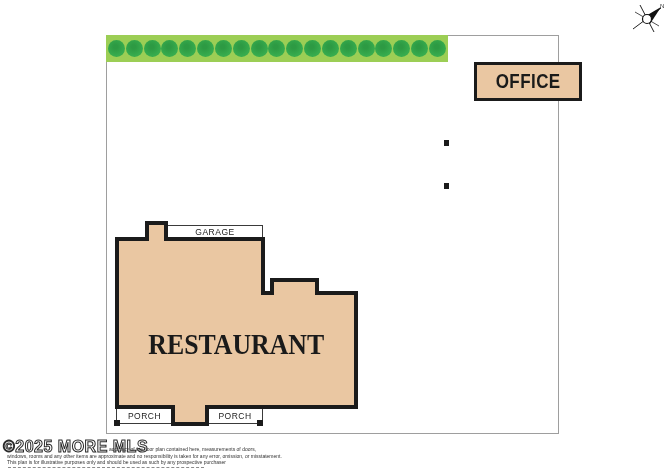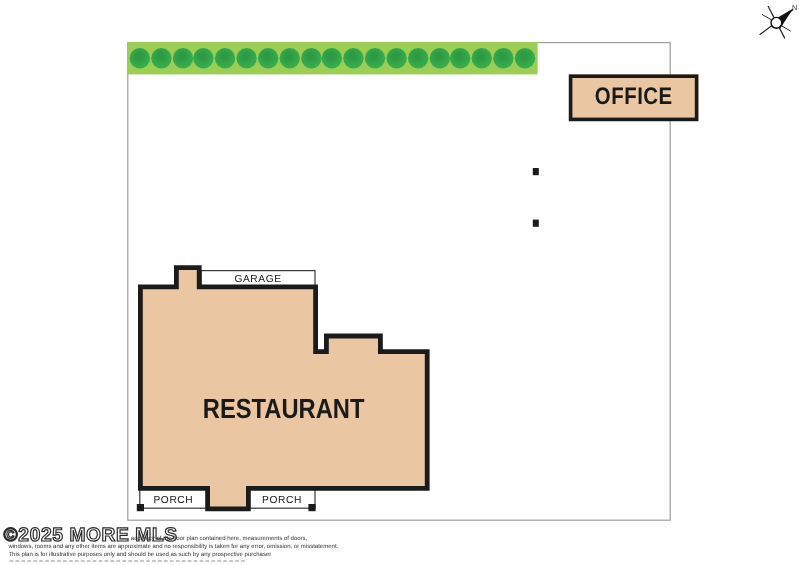--- a/index.html
+++ b/index.html
@@ -38,21 +38,21 @@
   #driveway-label span{display:inline-block;transform:scaleX(.88);white-space:nowrap;letter-spacing:.5px;}
   
   .deck{background:#fff;border:1px solid #3a3a3a;box-sizing:border-box;
     display:flex;align-items:center;justify-content:center;font-size:8.5px;letter-spacing:.5px;font-weight:500;}
   #patio{left:167px;top:225px;width:96px;height:14px;}
   #porch-left{left:116px;top:407px;width:57px;height:17px;}
   #porch-right{left:207px;top:407px;width:56px;height:17px;}
   .post{width:6px;height:6px;background:var(--outline);}
   
   #restaurant-svg{left:100px;top:205px;}
-  #restaurant-label{left:117px;top:327px;width:239px;text-align:center;font-size:23px;font-weight:600;}
+  #restaurant-label{left:117px;top:327px;width:239px;text-align:center;font-size:30px;font-weight:600;font-family:Liberation Serif, serif;}
   #restaurant-label span{display:inline-block;transform:scaleX(.86);white-space:nowrap;}
   
   #compass{left:629px;top:1px;}
   
   #watermark{left:3px;top:438px;font-size:16px;font-weight:700;letter-spacing:.5px;
     color:rgba(255,255,255,.1);-webkit-text-stroke:1px #2b2b2b;white-space:nowrap;}
   .fine{font-size:5px;line-height:6px;color:#333;white-space:nowrap;}
   #disc1{left:109px;top:446px;}
   #disc2{left:7px;top:453px;}
   #disc3{left:7px;top:459px;}

